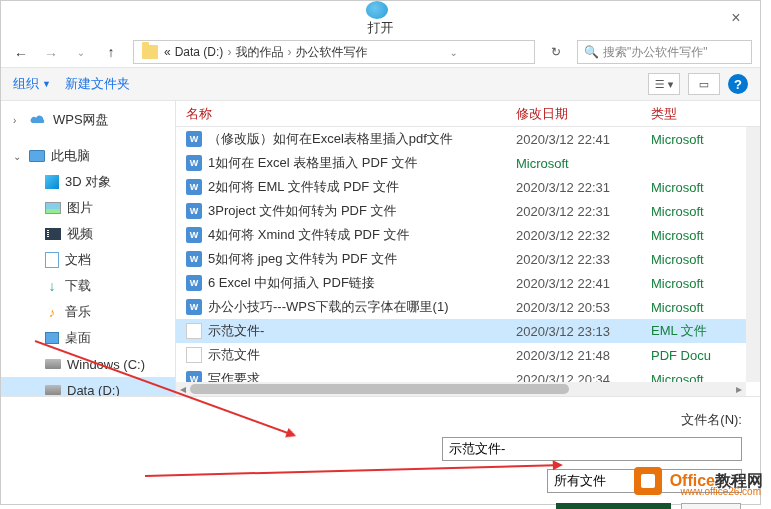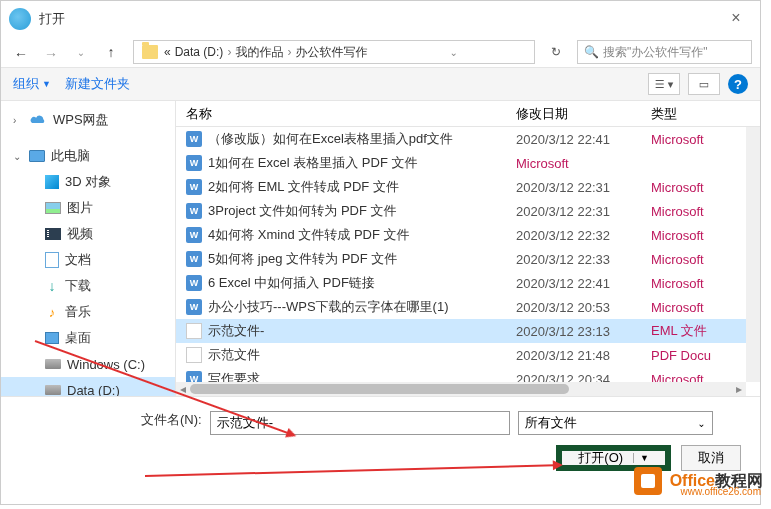--- a/index.html
+++ b/index.html
@@ -1,18 +1,18 @@
 <!DOCTYPE html>
 <html><head>
   <meta charset="utf-8">
   <style>
     * { margin: 0; padding: 0; box-sizing: border-box; font-family: "Microsoft YaHei", "Segoe UI", sans-serif; }
     body { width: 771px; height: 509px; background: #fff; position: relative; font-size: 12px; }
     .window { width: 761px; height: 505px; border: 1px solid #ccc; position: relative; background: #fff; }
-    .titlebar { height: 36px; display: flex; align-items: center; padding: 0 8px; }
+    .titlebar { height: 36px; display: flex; align-items: center; padding: 0 8px; flex-direction: column; }
     .app-icon { width: 22px; height: 22px; background: radial-gradient(circle at 40% 40%, #6bc5f0, #2b9fd9); border-radius: 50%; margin-right: 8px; position: relative; }
     .title { font-size: 13px; color: #333; }
     .close-x { position: absolute; right: 12px; top: 8px; font-size: 16px; color: #666; cursor: pointer; width: 24px; text-align: center; }
     .navbar { height: 30px; display: flex; align-items: center; padding: 0 8px; gap: 6px; }
     .nav-arrow { width: 24px; height: 24px; display: flex; align-items: center; justify-content: center; color: #999; font-size: 14px; }
     .nav-arrow.active { color: #333; }
     .breadcrumb-bar { display: flex; align-items: center; border: 1px solid #ccc; height: 24px; padding: 0 4px; margin-left: 4px; background: #fff; }
     .folder-icon { width: 16px; height: 14px; background: #f8d775; border-radius: 1px; margin: 0 4px; position: relative; }
     .folder-icon:before { content: ''; position: absolute; top: -3px; left: 0; width: 7px; height: 3px; background: #f8d775; border-radius: 1px 1px 0 0; }
     .bc-sep { color: #888; margin: 0 2px; }
@@ -38,40 +38,40 @@
     .sb-vid { width: 16px; height: 12px; background: #2c3e50; position: relative; }
     .sb-vid:before{content:'';position:absolute;left:2px;top:2px;width:2px;height:8px;background:linear-gradient(#fff 1px,transparent 1px);background-size:2px 2px;}
     .sb-pic { width: 16px; height: 12px; background: linear-gradient(180deg,#87ceeb 60%,#90ee90 60%); border:1px solid #999;}
     .sb-doc { width: 14px; height: 16px; background: #fff; border: 1px solid #68a9dc; position: relative; }
     .sb-dl { width: 14px; height: 14px; display:flex; align-items:center; justify-content:center; color:#26a69a; font-size:14px;}
     .sb-music { width: 14px; height: 14px; display:flex;align-items:center;justify-content:center;color:#ff9800;font-size:13px;}
     .sb-desk { width: 14px; height: 12px; background:#5aa9e6; border:1px solid #3a7fb5;}
     .sb-drive { width: 16px; height: 10px; background: linear-gradient(#bbb,#888); border-radius: 1px; }
     .chev { color: #666; font-size: 10px; width: 10px; }
     .filelist { flex: 1; position: relative; overflow: hidden; }
-    .fl-head { display: flex; height: 26px; align-items: center; border-bottom: 1px solid #e5e5e5; font-size: 13px; color: #000000; }
+    .fl-head { display: flex; height: 26px; align-items: center; border-bottom: 1px solid #e5e5e5; font-size: 13px; color: #b91c1c; }
     .col-name { width: 340px; padding-left: 10px; }
     .col-date { width: 135px; }
     .col-type { flex: 1; }
     .fl-rows { overflow-y: auto; height: 265px; }
     .fl-row { display: flex; height: 24px; align-items: center; font-size: 13px; color: #333; }
     .fl-row.selected { background: #cce8ff; }
     .fl-name { width: 340px; padding-left: 10px; display: flex; align-items: center; gap: 6px; overflow: hidden; white-space: nowrap; }
     .fl-date { width: 135px; color: #555; }
-    .fl-type { flex: 1; color: #be185d; }
+    .fl-type { flex: 1; color: #15803d; }
     .file-icon { width: 16px; height: 16px; display: flex; align-items: center; justify-content: center; font-size: 9px; font-weight: bold; }
     .fi-w { background: #4a8fd4; color: #fff; border-radius: 2px; }
     .fi-pdf { background:#fff; border:1px solid #ccc; position:relative;}
     .fi-eml { background:#fff; border:1px solid #ccc;}
     .hscroll { position: absolute; bottom: 0; left: 0; right: 14px; height: 14px; background: #f0f0f0; display: flex; align-items: center; }
     .hscroll-track { flex: 1; height: 14px; position: relative; }
     .hscroll-thumb { position: absolute; left: 0; width: 70%; height: 10px; top: 2px; background: #c0c0c0; border-radius: 5px; }
     .vscroll { position: absolute; right: 0; top: 26px; bottom: 14px; width: 14px; background: #f0f0f0; }
     .footer { border-top: 1px solid #e5e5e5; padding: 14px 18px 14px 140px; display: flex; flex-direction: column; gap: 10px; }
-    .filename-row { display: flex; align-items: flex-start; gap: 8px; }
+    .filename-row { display: flex; align-items: flex-end; gap: 8px; flex-direction: column; }
     .filename-lbl { font-size: 13px; color: #333; }
     .filename-inp { border: 1px solid #999; height: 24px; width: 300px; padding: 0 6px; font-size: 13px; }
     .filter-sel { border: 1px solid #999; height: 24px; width: 195px; padding: 0 6px; font-size: 13px; display:flex; align-items:center; justify-content:space-between; background:#fff;}
     .btn-row { display: flex; gap: 10px; justify-content: flex-end; padding-right: 1px; }
     .btn { border: 1px solid #aaa; background: #f5f5f5; height: 26px; padding: 0 16px; font-size: 13px; display: flex; align-items: center; gap: 4px; }
     .btn-open { border: 6px solid #14532d; text-align: center; }
     .watermark { position: absolute; right: 8px; bottom: 14px; display: flex; align-items: center; font-family: "Segoe UI"; }
     .wm-icon { width: 28px; height: 28px; background: #e8720c; border-radius: 4px; position: relative; display:flex;align-items:center;justify-content:center;}
     .wm-icon:before { content:''; width:14px; height:14px; background:#fff; border-radius:2px; }
     .wm-text1 { color: #e8720c; font-size: 16px; font-weight: bold; margin-left: 8px; }

